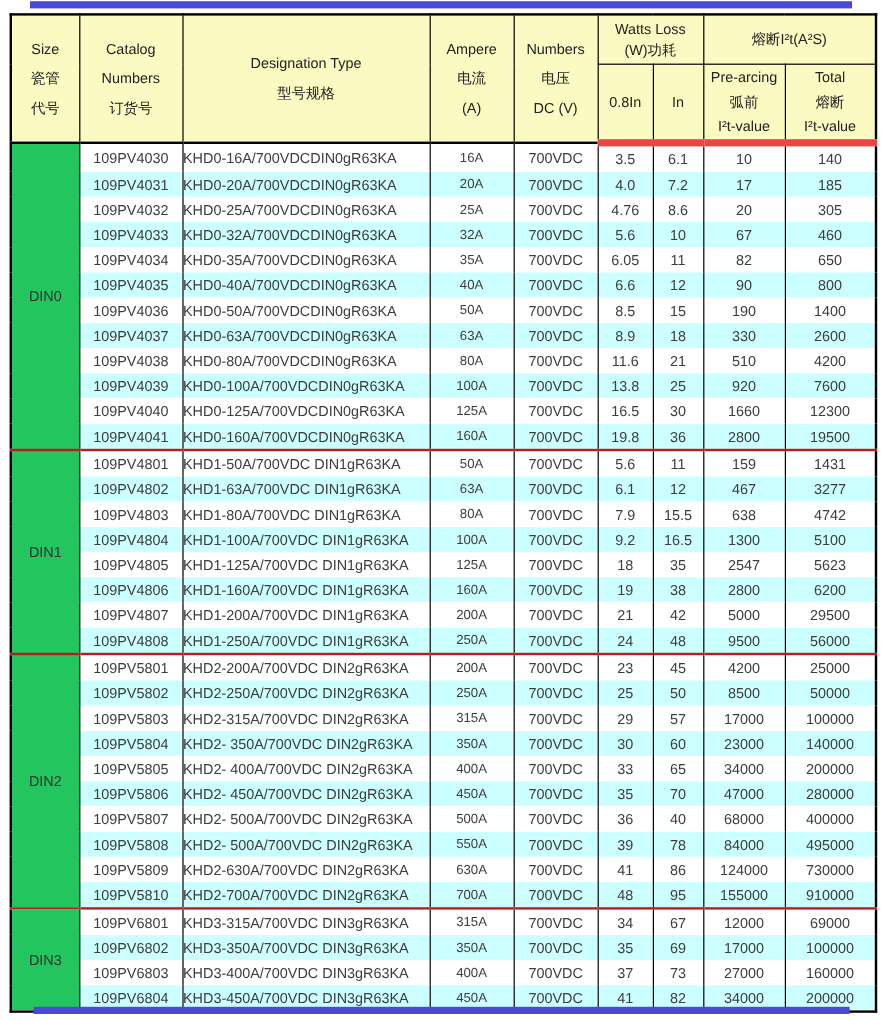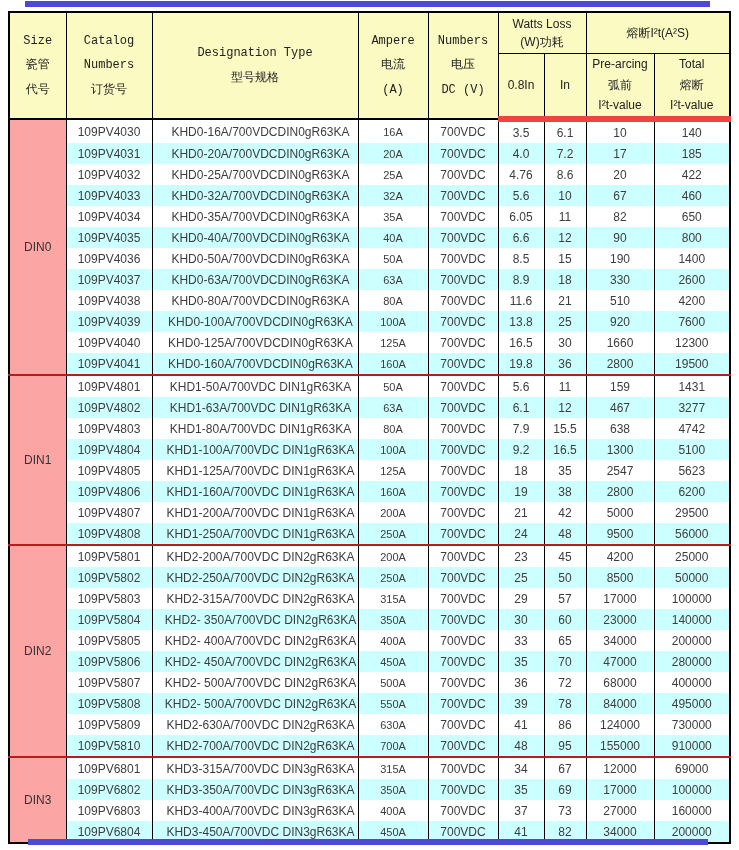--- a/index.html
+++ b/index.html
@@ -22,26 +22,26 @@
   .th-span{line-height:2.05;}
   .th-top{line-height:1.5;height:40px;}
   .th-sub{line-height:1.7;height:62px;}
   td{
     border-left:1px solid #000000;border-right:1px solid #000000;
     border-top:none;border-bottom:none;
     height:21px;font-size:12px;color:#3d3d3d;text-align:center;padding:0;
     overflow:hidden;white-space:nowrap;
   }
   tr.stripe td{background:#ccffff;}
-  td.size-cell, tr.stripe td.size-cell{background:#fca5a5;color:#333333;margin-top:32px;}
-  td.c2{text-align:center;padding-left:11px;}
+  td.size-cell, tr.stripe td.size-cell{background:#22c55e;color:#333333;margin-top:32px;}
+  td.c2{text-align:left;padding-left:0;}
   td.c3{font-size:11px;}
   tr.group-first td{border-top:2px solid #b91c1c;}
   thead tr:last-child th{border-bottom:6px solid #ef4444;}
-  thead tr:first-child th[rowspan]{border-bottom:2px solid #000000;font-family:Liberation Mono, monospace;}
+  thead tr:first-child th[rowspan]{border-bottom:2px solid #000000;}
 </style>
 </head>
 <body>
 
 <div class="page">
   <div class="top-bar"></div>
 
   <table class="spec">
     <colgroup>
       <col style="width:57px">
@@ -108,21 +108,21 @@
           <td class="c8">185</td>
         </tr>
         <tr class="">
           <td class="c1">109PV4032</td>
           <td class="c2">KHD0-25A/700VDCDIN0gR63KA</td>
           <td class="c3">25A</td>
           <td class="c4">700VDC</td>
           <td class="c5">4.76</td>
           <td class="c6">8.6</td>
           <td class="c7">20</td>
-          <td class="c8">422</td>
+          <td class="c8">305</td>
         </tr>
         <tr class="stripe">
           <td class="c1">109PV4033</td>
           <td class="c2">KHD0-32A/700VDCDIN0gR63KA</td>
           <td class="c3">32A</td>
           <td class="c4">700VDC</td>
           <td class="c5">5.6</td>
           <td class="c6">10</td>
           <td class="c7">67</td>
           <td class="c8">460</td>
@@ -348,21 +348,21 @@
           <td class="c6">70</td>
           <td class="c7">47000</td>
           <td class="c8">280000</td>
         </tr>
         <tr class="">
           <td class="c1">109PV5807</td>
           <td class="c2">KHD2- 500A/700VDC DIN2gR63KA</td>
           <td class="c3">500A</td>
           <td class="c4">700VDC</td>
           <td class="c5">36</td>
-          <td class="c6">72</td>
+          <td class="c6">40</td>
           <td class="c7">68000</td>
           <td class="c8">400000</td>
         </tr>
         <tr class="stripe">
           <td class="c1">109PV5808</td>
           <td class="c2">KHD2- 500A/700VDC DIN2gR63KA</td>
           <td class="c3">550A</td>
           <td class="c4">700VDC</td>
           <td class="c5">39</td>
           <td class="c6">78</td>

